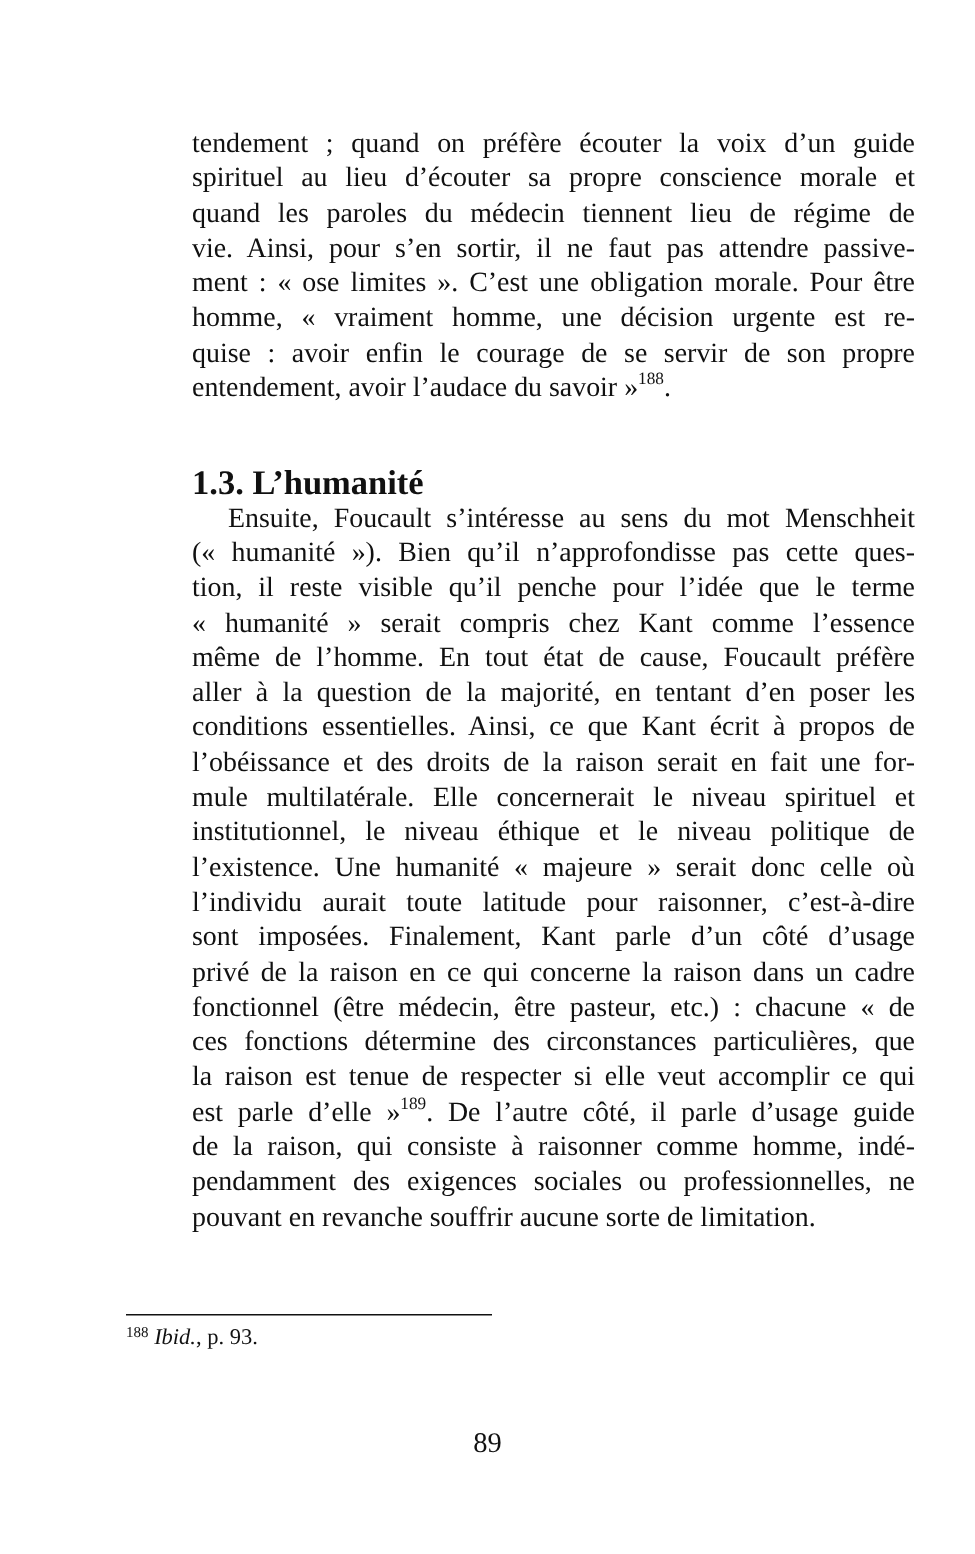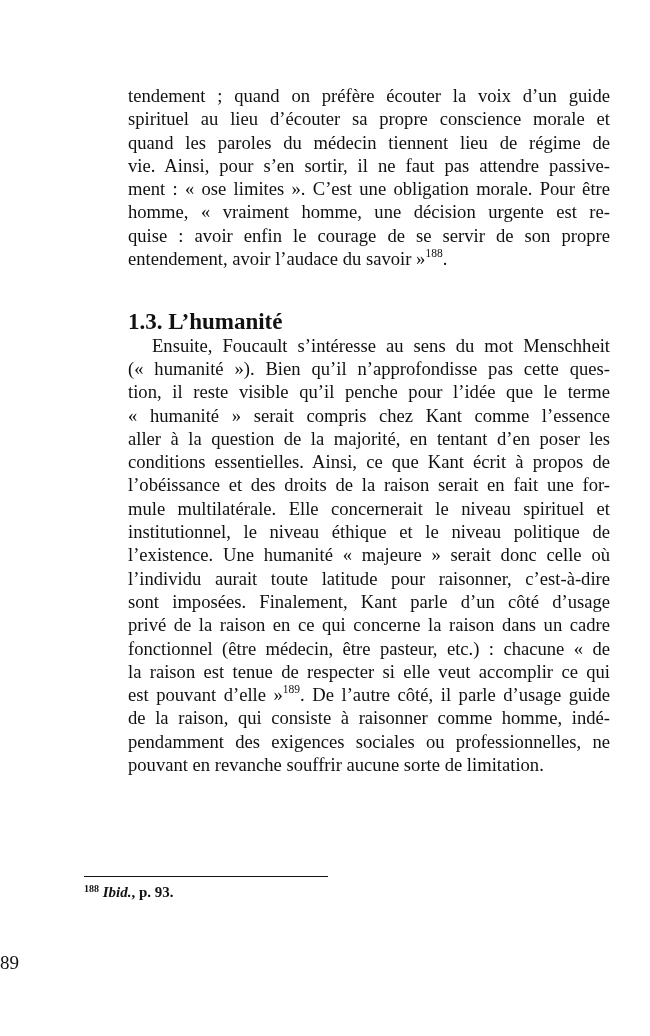--- a/index.html
+++ b/index.html
@@ -10,23 +10,23 @@
           text-align: justify; text-align-last: justify; white-space: nowrap; }
   .line.last { text-align-last: left; }
   .line.indent { text-indent: 24px; }
   .line > span { white-space: pre; }
   .seg-i { }
   sup.fn { font-size: 11.5px; vertical-align: 8px; line-height: 0; }
   .gap { height: 40px; }
   .heading { font-weight: bold; font-size: 23px; line-height: 23.3px; height: 23.3px; margin-top: 0; }
   .fn-rule { position: absolute; left: 84px; top: 876px; width: 244px; height: 0; border-top: 1.3px solid #111; }
   .footnotes { position: absolute; left: 84px; top: 883px; width: 482px; }
-  .fn-line { font-size: 15px; line-height: 18.5px; font-weight: bold; }
+  .fn-line { font-size: 15px; line-height: 18.5px; }
   .fn-line sup { font-size: 10px; vertical-align: 5px; line-height: 0; }
-  .page-number { position: absolute; left: 0; width: 650px; top: 952px; font-size: 19px; }
+  .page-number { position: absolute; left: 0; width: 650px; top: 952px; text-align: center; font-size: 19px; }
 </style>
 </head>
 <body>
 
 <div class="page">
   <div id="para1">
       <div class="line"><span>tendement ; quand on préfère écouter la voix d’un guide</span></div>
       <div class="line"><span>spirituel au lieu d’écouter sa propre conscience morale et</span></div>
       <div class="line"><span>quand les paroles du médecin tiennent lieu de régime de</span></div>
       <div class="line"><span>vie. Ainsi, pour s’en sortir, il ne faut pas attendre passive-</span></div>
@@ -35,32 +35,34 @@
       <div class="line"><span class="seg-i">quise : avoir enfin le courage de se servir de son propre</span></div>
       <div class="line last"><span class="seg-i">entendement, avoir l’audace du savoir</span><span> »</span><sup class="fn">188</sup><span>.</span></div>
     </div>
   <div class="gap"></div>
   <div class="heading">1.3. L’humanité</div>
   <div id="para2">
       <div class="line indent"><span>Ensuite, Foucault s’intéresse au sens du mot </span><span class="seg-i">Menschheit</span></div>
       <div class="line"><span>(« humanité »). Bien qu’il n’approfondisse pas cette ques-</span></div>
       <div class="line"><span>tion, il reste visible qu’il penche pour l’idée que le terme</span></div>
       <div class="line"><span>« humanité » serait compris chez Kant comme l’essence</span></div>
+      <div class="line"><span>même de l’homme. En tout état de cause, Foucault préfère</span></div>
       <div class="line"><span>aller à la question de la majorité, en tentant d’en poser les</span></div>
       <div class="line"><span>conditions essentielles. Ainsi, ce que Kant écrit à propos de</span></div>
       <div class="line"><span>l’obéissance et des droits de la raison serait en fait une for-</span></div>
       <div class="line"><span>mule multilatérale. Elle concernerait le niveau spirituel et</span></div>
       <div class="line"><span>institutionnel, le niveau éthique et le niveau politique de</span></div>
       <div class="line"><span>l’existence. Une humanité « majeure » serait donc celle où</span></div>
       <div class="line"><span>l’individu aurait toute latitude pour raisonner, c’est-à-dire</span></div>
       <div class="line"><span>sont imposées. Finalement, Kant parle d’un côté d’usage</span></div>
       <div class="line"><span>privé de la raison en ce qui concerne la raison dans un cadre</span></div>
       <div class="line"><span>fonctionnel (être médecin, être pasteur, etc.) : chacune « </span><span class="seg-i">de</span></div>
+      <div class="line"><span class="seg-i">ces fonctions détermine des circonstances particulières, que</span></div>
       <div class="line"><span class="seg-i">la raison est tenue de respecter si elle veut accomplir ce qui</span></div>
-      <div class="line"><span class="seg-i">est pouvant d’elle</span><span> »</span><sup class="fn">189</sup><span>. De l’autre côté, il parle d’usage guide</span></div>
+      <div class="line"><span class="seg-i">est parle d’elle</span><span> »</span><sup class="fn">189</sup><span>. De l’autre côté, il parle d’usage guide</span></div>
       <div class="line"><span>de la raison, qui consiste à raisonner comme homme, indé-</span></div>
       <div class="line"><span>pendamment des exigences sociales ou professionnelles, ne</span></div>
       <div class="line last"><span>pouvant en revanche souffrir aucune sorte de limitation.</span></div>
     </div>
 </div>
 
 <div class="fn-rule"></div>
 <div class="footnotes">
   <div class="fn-line"><sup>188</sup> <i>Ibid.</i><span>, p. 93.</span></div>
 </div>

